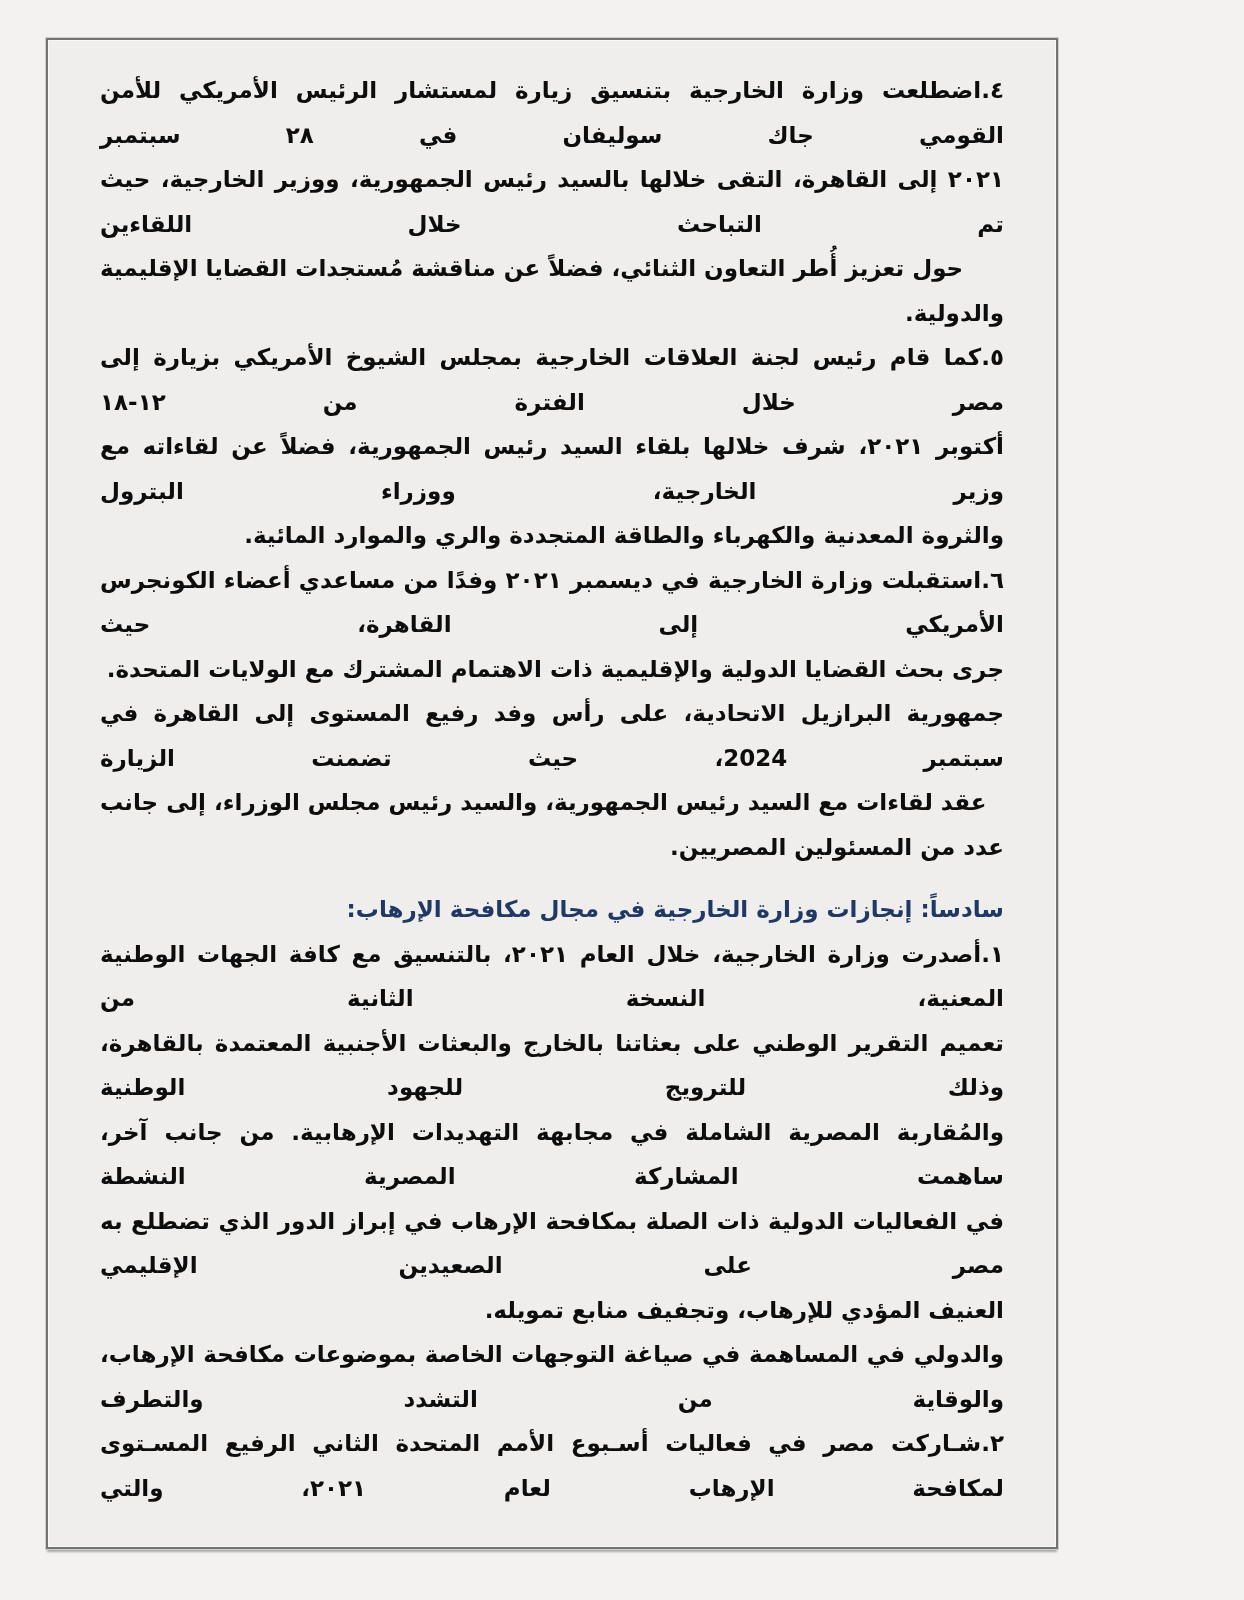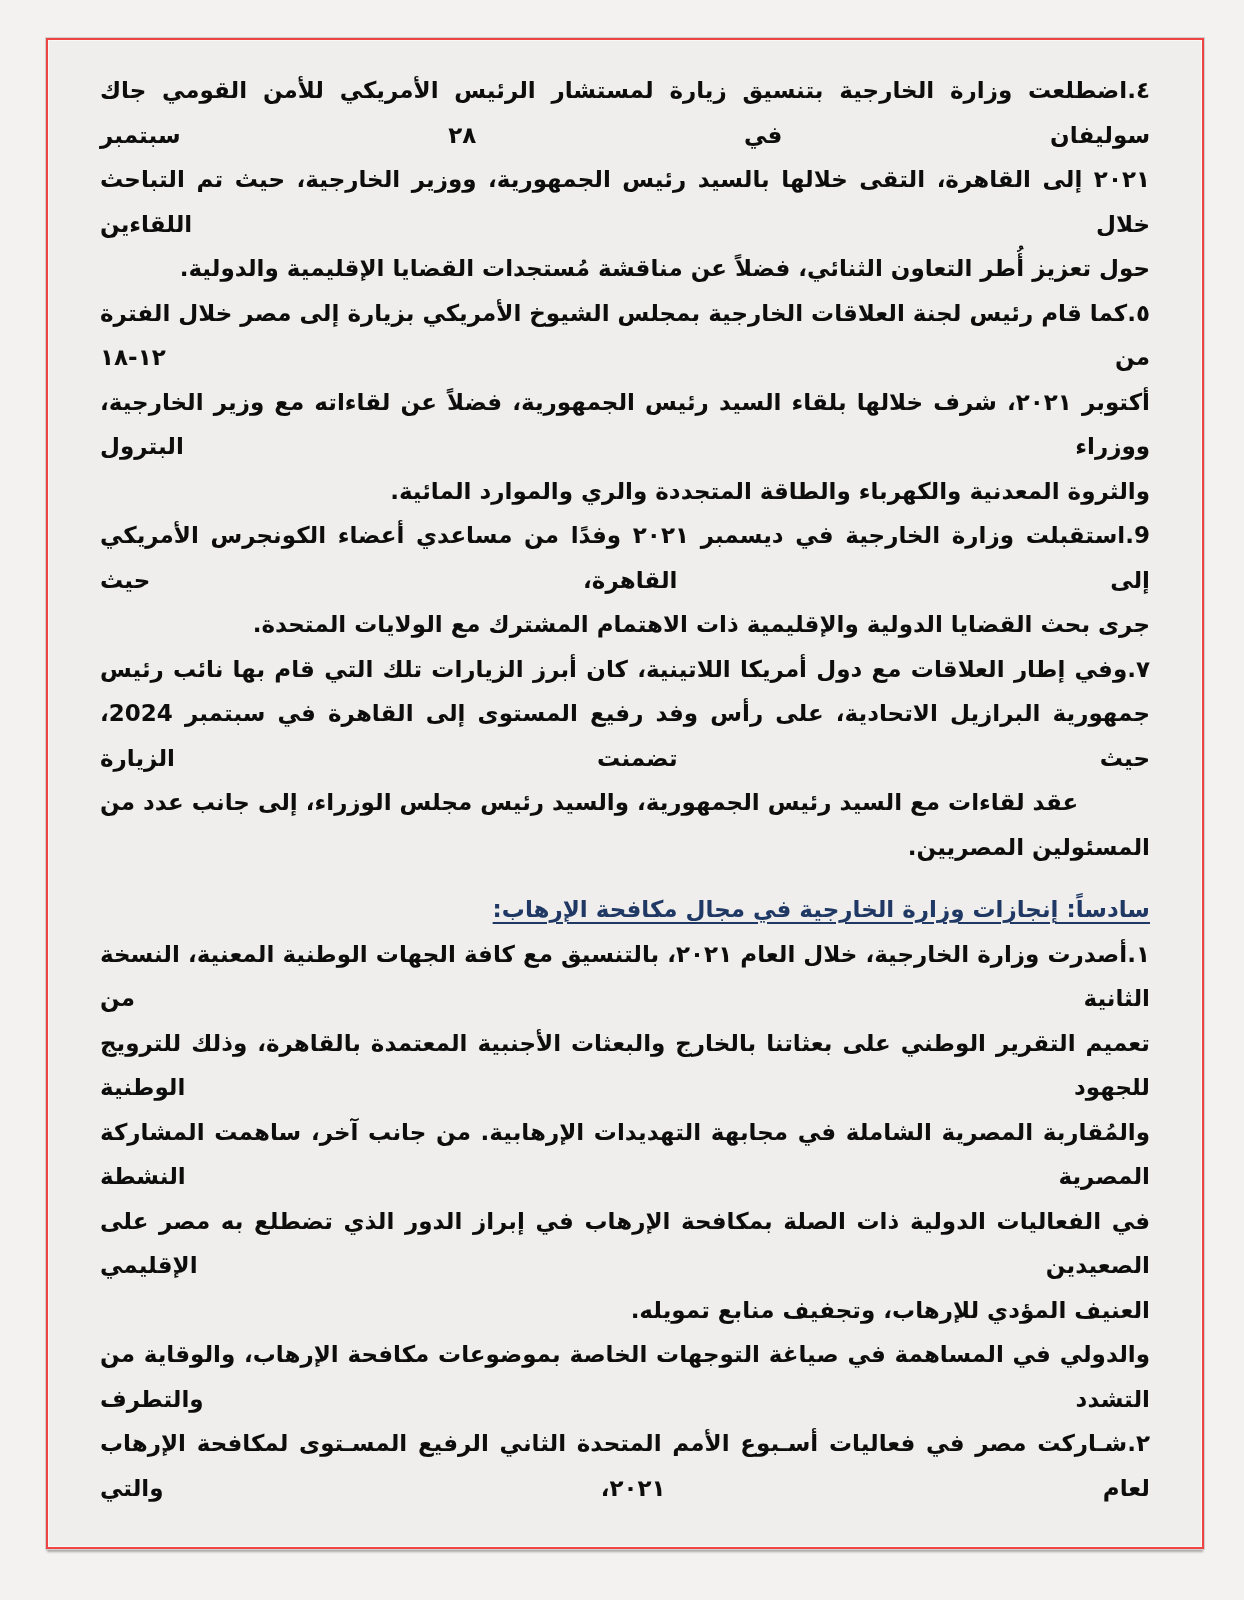--- a/index.html
+++ b/index.html
@@ -11,25 +11,25 @@
     width: 1244px;
     height: 1600px;
     background: #f3f2f0;
     font-family: "DejaVu Sans", sans-serif;
     overflow: hidden;
   }
   .page-frame {
     position: absolute;
     left: 46px;
     top: 38px;
-    width: 1158px;
+    width: 1012px;
     height: 1511px;
     box-sizing: border-box;
     background: #efeeec;
-    border: 2px solid #ef4444;
+    border: 2px solid #737373;
     box-shadow:
       0 0 0 1px #cfcfce,
       inset 0 0 0 1px #f8f8f7,
       0 4px 2px -1px rgba(110,110,110,0.55);
     padding: 28px 52px 0 52px;
   }
   .text-block {
     direction: rtl;
     color: #0d0d0d;
   }
@@ -47,39 +47,37 @@
     text-align-last: right;
   }
   .heading {
     direction: rtl;
     font-size: 23px;
     font-weight: bold;
     line-height: 44.5px;
     margin-top: 18px;
     color: #1f3864;
     text-align: right;
-    text-decoration: underline;
     text-underline-offset: 5px;
     text-decoration-thickness: 2px;
   }
 </style>
 </head>
 <body>
 
 <div class="page-frame">
   <div class="text-block">
       <div class="line fill" dir="rtl">٤.اضطلعت وزارة الخارجية بتنسيق زيارة لمستشار الرئيس الأمريكي للأمن القومي جاك سوليفان في ٢٨ سبتمبر</div>
       <div class="line fill" dir="rtl">٢٠٢١ إلى القاهرة، التقى خلالها بالسيد رئيس الجمهورية، ووزير الخارجية، حيث تم التباحث خلال اللقاءين</div>
       <div class="line last" dir="rtl">حول تعزيز أُطر التعاون الثنائي، فضلاً عن مناقشة مُستجدات القضايا الإقليمية والدولية.</div>
       <div class="line fill" dir="rtl">٥.كما قام رئيس لجنة العلاقات الخارجية بمجلس الشيوخ الأمريكي بزيارة إلى مصر خلال الفترة من ١٢-١٨</div>
       <div class="line fill" dir="rtl">أكتوبر ٢٠٢١، شرف خلالها بلقاء السيد رئيس الجمهورية، فضلاً عن لقاءاته مع وزير الخارجية، ووزراء البترول</div>
       <div class="line last" dir="rtl">والثروة المعدنية والكهرباء والطاقة المتجددة والري والموارد المائية.</div>
-      <div class="line fill" dir="rtl">9.استقبلت وزارة الخارجية في ديسمبر ٢٠٢١ وفدًا من مساعدي أعضاء الكونجرس الأمريكي إلى القاهرة، حيث</div>
+      <div class="line fill" dir="rtl">٦.استقبلت وزارة الخارجية في ديسمبر ٢٠٢١ وفدًا من مساعدي أعضاء الكونجرس الأمريكي إلى القاهرة، حيث</div>
       <div class="line last" dir="rtl">جرى بحث القضايا الدولية والإقليمية ذات الاهتمام المشترك مع الولايات المتحدة.</div>
-      <div class="line fill" dir="rtl">٧.وفي إطار العلاقات مع دول أمريكا اللاتينية، كان أبرز الزيارات تلك التي قام بها نائب رئيس</div>
       <div class="line fill" dir="rtl">جمهورية البرازيل الاتحادية، على رأس وفد رفيع المستوى إلى القاهرة في سبتمبر 2024، حيث تضمنت الزيارة</div>
       <div class="line last" dir="rtl">عقد لقاءات مع السيد رئيس الجمهورية، والسيد رئيس مجلس الوزراء، إلى جانب عدد من المسئولين المصريين.</div>
       <div class="heading" dir="rtl">سادساً: إنجازات وزارة الخارجية في مجال مكافحة الإرهاب:</div>
       <div class="line fill" dir="rtl">١.أصدرت وزارة الخارجية، خلال العام ٢٠٢١، بالتنسيق مع كافة الجهات الوطنية المعنية، النسخة الثانية من</div>
       <div class="line fill" dir="rtl">تعميم التقرير الوطني على بعثاتنا بالخارج والبعثات الأجنبية المعتمدة بالقاهرة، وذلك للترويج للجهود الوطنية</div>
       <div class="line fill" dir="rtl">والمُقاربة المصرية الشاملة في مجابهة التهديدات الإرهابية. من جانب آخر، ساهمت المشاركة المصرية النشطة</div>
       <div class="line fill" dir="rtl">في الفعاليات الدولية ذات الصلة بمكافحة الإرهاب في إبراز الدور الذي تضطلع به مصر على الصعيدين الإقليمي</div>
       <div class="line last" dir="rtl">العنيف المؤدي للإرهاب، وتجفيف منابع تمويله.</div>
       <div class="line fill" dir="rtl">والدولي في المساهمة في صياغة التوجهات الخاصة بموضوعات مكافحة الإرهاب، والوقاية من التشدد والتطرف</div>
       <div class="line fill" dir="rtl">٢.شـاركت مصر في فعاليات أسـبوع الأمم المتحدة الثاني الرفيع المسـتوى لمكافحة الإرهاب لعام ٢٠٢١، والتي</div>

